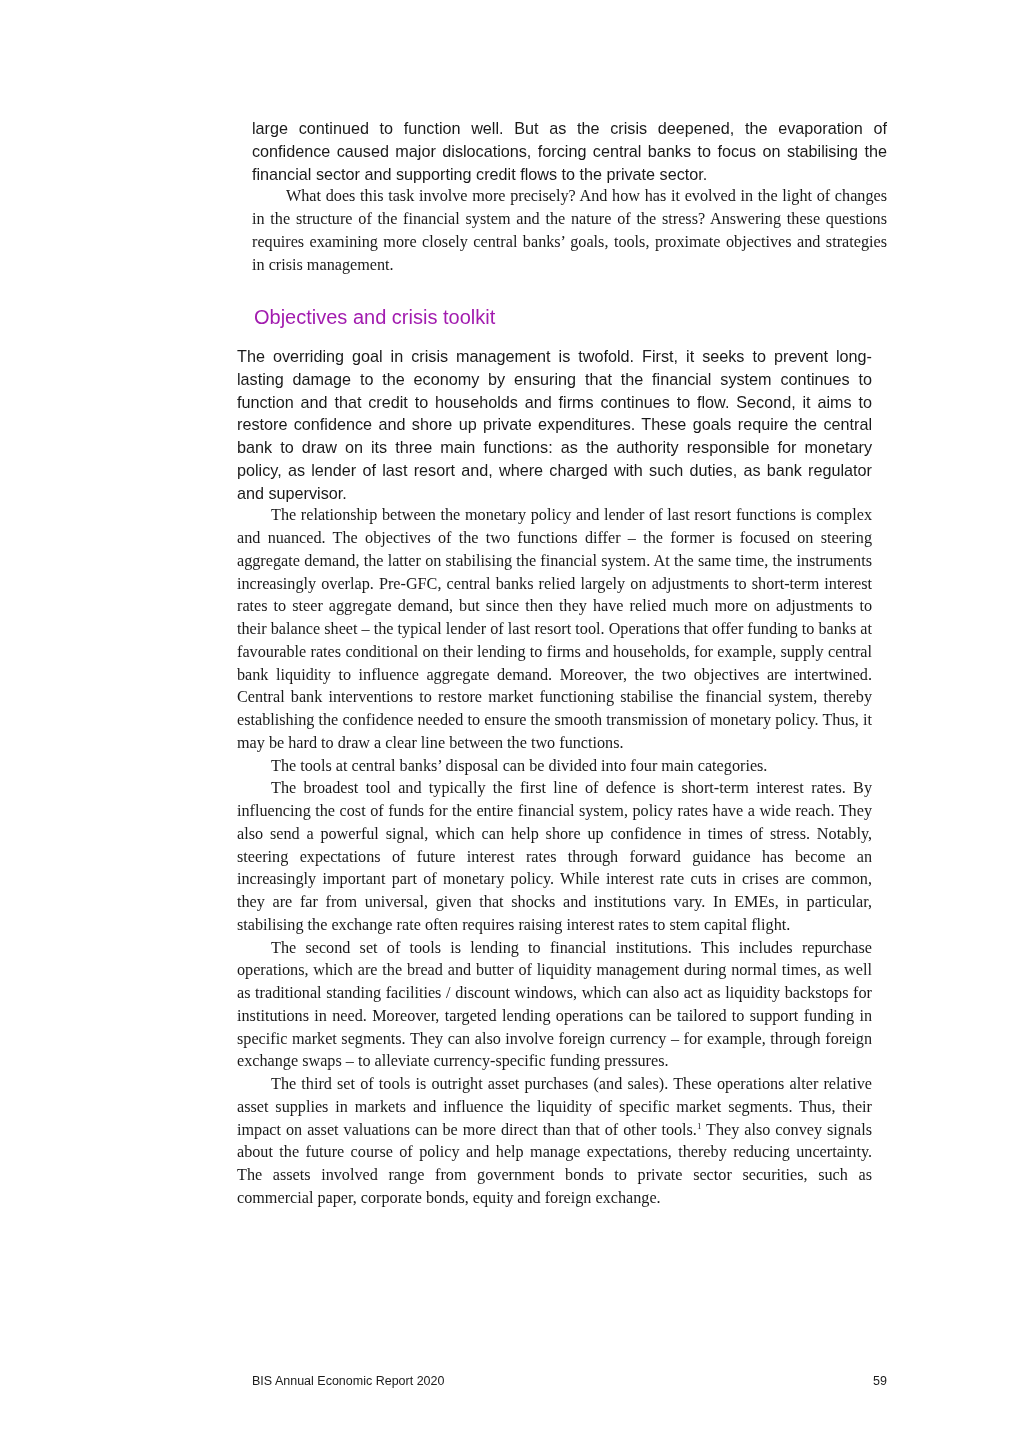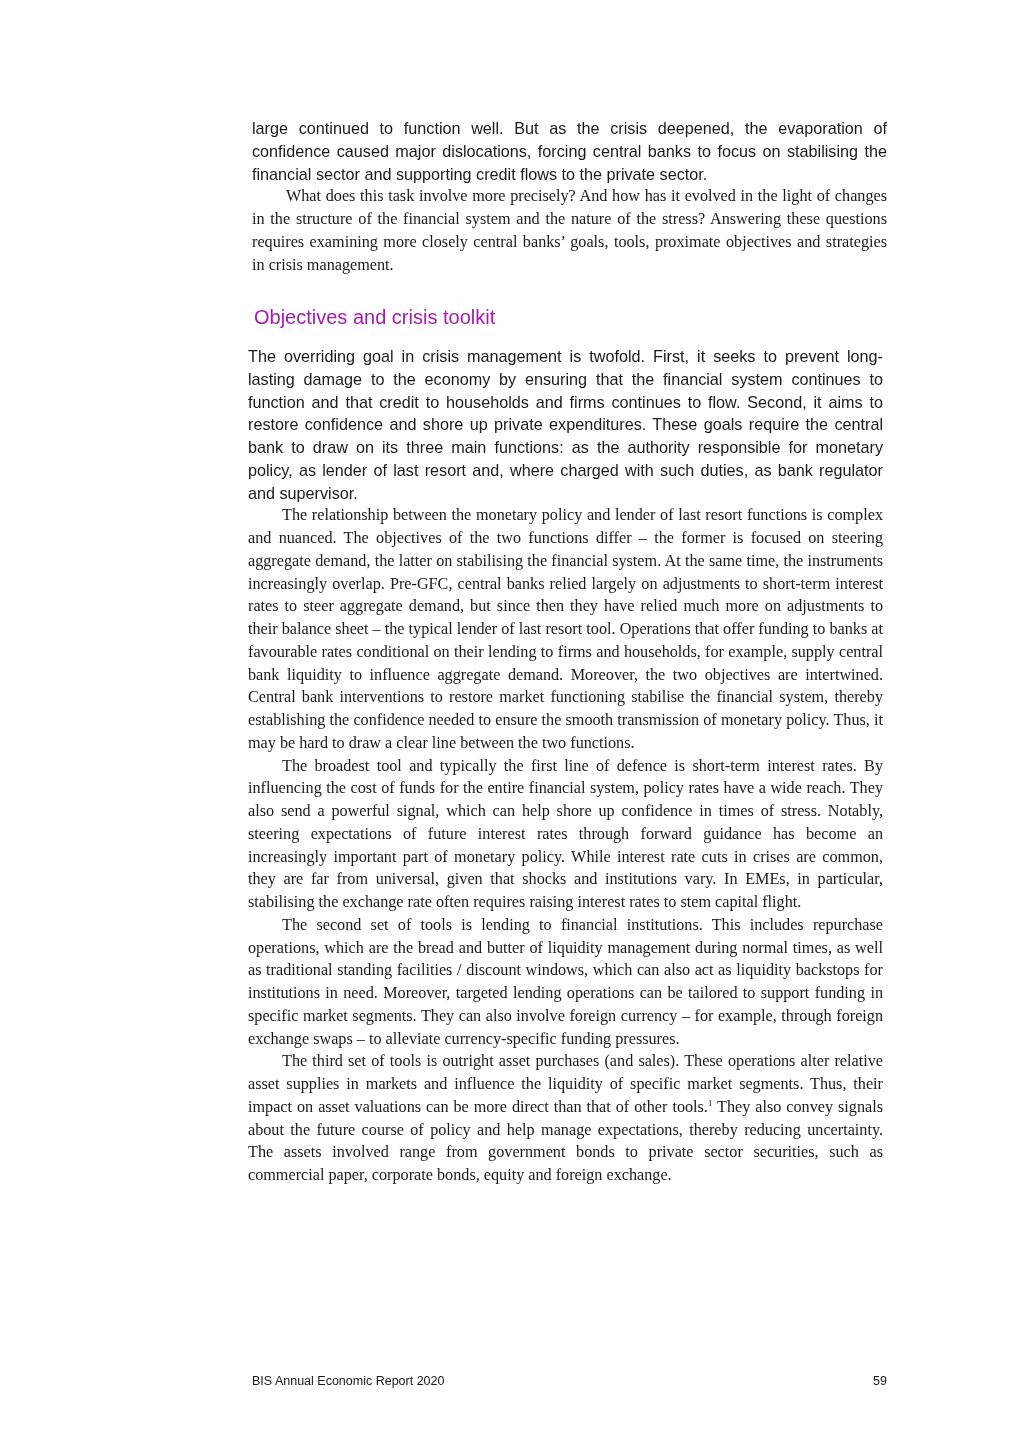--- a/index.html
+++ b/index.html
@@ -38,21 +38,21 @@
       color: #a21caf;
       font-size: 20px;
       line-height: 24px;
       position: absolute;
       left: 252px;
       top: 303px;
       width: 635px;
     }
     .section-body {
       position: absolute;
-      left: 248px;
+      left: 237px;
       top: 345px;
       width: 635px;
     }
     sup.fn {
       font-size: 9px;
       vertical-align: 6px;
       line-height: 0;
     }
     .footer {
       position: absolute;
@@ -71,20 +71,21 @@
 <div class="page-body">
   <p class="para">large continued to function well. But as the crisis deepened, the evaporation of confidence caused major dislocations, forcing central banks to focus on stabilising the financial sector and supporting credit flows to the private sector.</p>
   <p class="para indent">What does this task involve more precisely? And how has it evolved in the light of changes in the structure of the financial system and the nature of the stress? Answering these questions requires examining more closely central banks’ goals, tools, proximate objectives and strategies in crisis management.</p>
 </div>
 
 <h2 class="section-heading">Objectives and crisis toolkit</h2>
 
 <div class="section-body">
   <p class="para">The overriding goal in crisis management is twofold. First, it seeks to prevent long-lasting damage to the economy by ensuring that the financial system continues to function and that credit to households and firms continues to flow. Second, it aims to restore confidence and shore up private expenditures. These goals require the central bank to draw on its three main functions: as the authority responsible for monetary policy, as lender of last resort and, where charged with such duties, as bank regulator and supervisor.</p>
   <p class="para indent">The relationship between the monetary policy and lender of last resort functions is complex and nuanced. The objectives of the two functions differ – the former is focused on steering aggregate demand, the latter on stabilising the financial system. At the same time, the instruments increasingly overlap. Pre-GFC, central banks relied largely on adjustments to short-term interest rates to steer aggregate demand, but since then they have relied much more on adjustments to their balance sheet – the typical lender of last resort tool. Operations that offer funding to banks at favourable rates conditional on their lending to firms and households, for example, supply central bank liquidity to influence aggregate demand. Moreover, the two objectives are intertwined. Central bank interventions to restore market functioning stabilise the financial system, thereby establishing the confidence needed to ensure the smooth transmission of monetary policy. Thus, it may be hard to draw a clear line between the two functions.</p>
+  <p class="para indent">The tools at central banks’ disposal can be divided into four main categories.</p>
   <p class="para indent">The broadest tool and typically the first line of defence is short-term interest rates. By influencing the cost of funds for the entire financial system, policy rates have a wide reach. They also send a powerful signal, which can help shore up confidence in times of stress. Notably, steering expectations of future interest rates through forward guidance has become an increasingly important part of monetary policy. While interest rate cuts in crises are common, they are far from universal, given that shocks and institutions vary. In EMEs, in particular, stabilising the exchange rate often requires raising interest rates to stem capital flight.</p>
   <p class="para indent">The second set of tools is lending to financial institutions. This includes repurchase operations, which are the bread and butter of liquidity management during normal times, as well as traditional standing facilities / discount windows, which can also act as liquidity backstops for institutions in need. Moreover, targeted lending operations can be tailored to support funding in specific market segments. They can also involve foreign currency – for example, through foreign exchange swaps – to alleviate currency-specific funding pressures.</p>
   <p class="para indent"><span>The third set of tools is outright asset purchases (and sales). These operations alter relative asset supplies in markets and influence the liquidity of specific market segments. Thus, their impact on asset valuations can be more direct than that of other tools.</span><sup class="fn">1</sup><span> They also convey signals about the future course of policy and help manage expectations, thereby reducing uncertainty. The assets involved range from government bonds to private sector securities, such as commercial paper, corporate bonds, equity and foreign exchange.</span></p>
 </div>
 
 <div class="footer">
   <span>BIS Annual Economic Report 2020</span>
   <span>59</span>
 </div>
 

